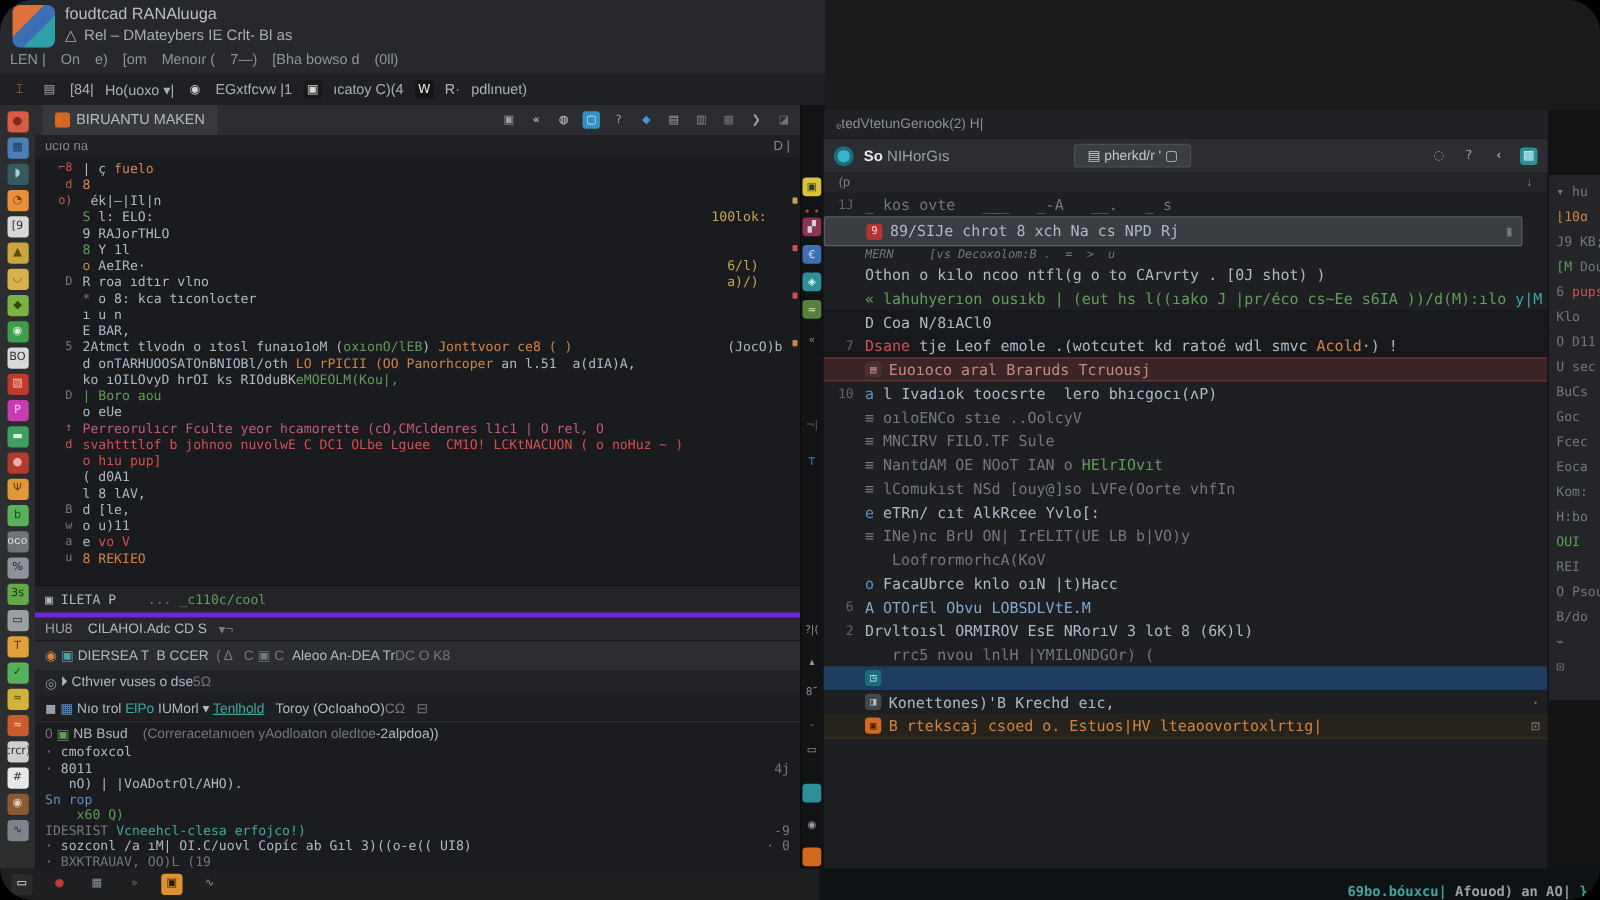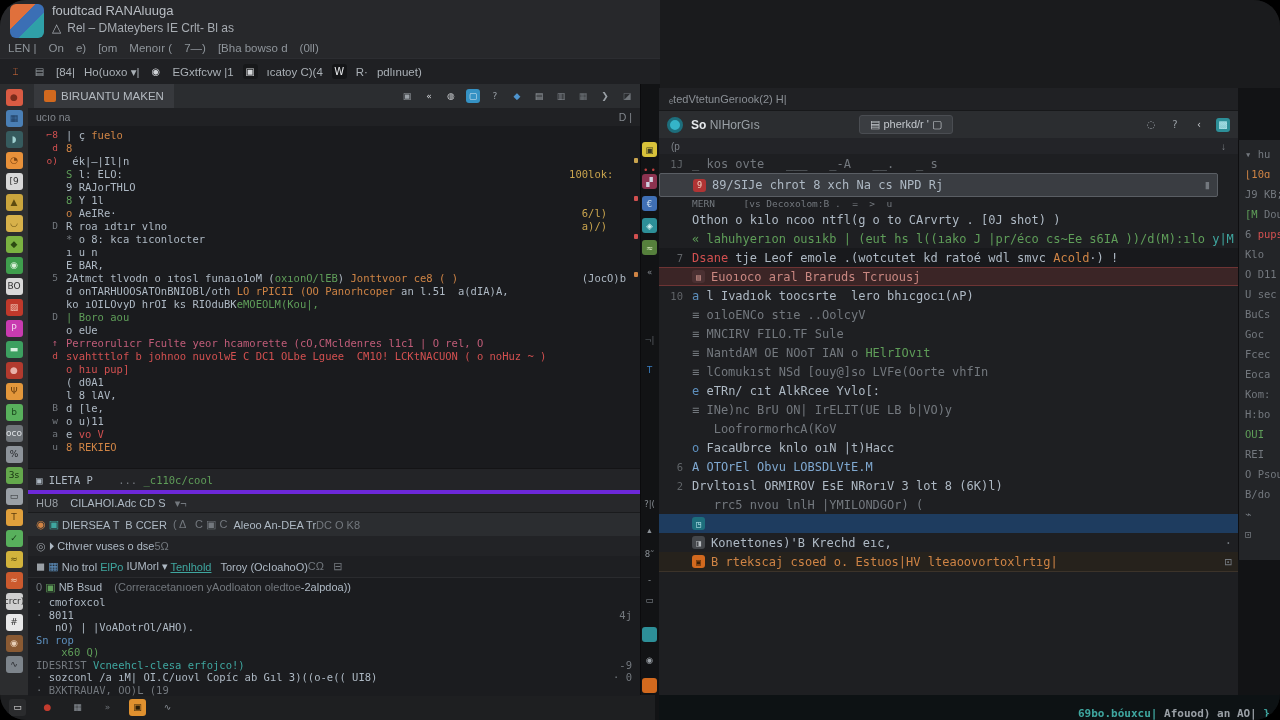--- a/index.html
+++ b/index.html
@@ -89,21 +89,21 @@
   #rw-breadcrumb{height:16px;background:#232428;display:flex;align-items:center;font-size:10px;color:#7d8288;
                  padding:0 12px;}
   #rw-code{font-family:"DejaVu Sans Mono",monospace;font-size:12px;}
   #rw-code .line{height:19px;padding-right:6px;}
   #rw-code .gut{width:24px;padding-right:9px;font-size:10.5px;color:#606468;}
   #rw-code .row-dark{background:#18191c;}
   #rw-code .row-bp{background:#3b2526;border-top:1px solid #6e3434;border-bottom:1px solid #6e3434;height:17px;}
   #rw-code .row-sel{background:#1e3c5f;}
   #rw-code .row-orange{background:#26221c;border-bottom:1px solid #3c332a;}
   #rw-code .popup{background:#3a3d42;border:1px solid #5a5e64;height:22px;margin-right:20px;border-radius:2px;}
-  #rw-code .mini{height:13px;font-size:9.5px;}
+  #rw-code .mini{height:13px;font-size:9.5px;font-style:italic;}
   #rw-code .ric{display:inline-flex;width:13px;height:13px;border-radius:3px;margin-right:6px;
                 align-items:center;justify-content:center;font-size:8.5px;flex:0 0 auto;}
   #rw-empty{flex:1;}
   
   #right-edge{position:absolute;left:1238px;top:140px;width:42px;height:420px;background:#232528;
               border-left:1px solid #0e0e10;font-family:"DejaVu Sans Mono",monospace;font-size:10.5px;
               padding:4px 0 0 6px;box-sizing:border-box;}
   #right-edge .line{height:20px;}
   
   #status-right{position:absolute;left:659px;top:695px;width:621px;height:25px;background:#0d1214;
@@ -158,21 +158,21 @@
       <span class="ic" style="background: rgb(215, 177, 74); color: rgb(106, 83, 20);">◡</span>
       <span class="ic" style="background: rgb(123, 178, 65); color: rgb(44, 74, 18);">◆</span>
       <span class="ic" style="background: rgb(63, 158, 77); color: rgb(216, 240, 216);">◉</span>
       <span class="ic" style="background: rgb(217, 217, 217); color: rgb(51, 51, 51);">BO</span>
       <span class="ic" style="background: rgb(192, 57, 43); color: rgb(240, 192, 176);">▨</span>
       <span class="ic" style="background: rgb(201, 59, 176); color: rgb(243, 214, 238);">P</span>
       <span class="ic" style="background: rgb(61, 160, 96); color: rgb(216, 240, 224);">▬</span>
       <span class="ic" style="background: rgb(178, 58, 46); color: rgb(232, 176, 168);">●</span>
       <span class="ic" style="background: rgb(227, 151, 59); color: rgb(106, 62, 14);">Ψ</span>
       <span class="ic" style="background: rgb(88, 176, 92); color: rgb(28, 74, 30);">b</span>
-      <span class="ic" style="background: rgb(111, 116, 121); color: rgb(223, 226, 229);">oco</span>
+      <span class="ic" style="background: rgb(111, 116, 121); color: rgb(223, 226, 229); font-family: Liberation Mono, monospace;">oco</span>
       <span class="ic" style="background: rgb(141, 147, 154); color: rgb(36, 38, 42);">%</span>
       <span class="ic" style="background: rgb(100, 168, 76); color: rgb(22, 49, 15);">3s</span>
       <span class="ic" style="background: rgb(154, 160, 166); color: rgb(42, 44, 47);">▭</span>
       <span class="ic" style="background: rgb(224, 160, 60); color: rgb(92, 60, 12);">T</span>
       <span class="ic" style="background: rgb(88, 176, 92); color: rgb(20, 58, 22);">✓</span>
       <span class="ic" style="background: rgb(210, 179, 60); color: rgb(86, 71, 8);">≈</span>
       <span class="ic" style="background: rgb(204, 90, 46); color: rgb(240, 208, 184);">≈</span>
       <span class="ic" style="background: rgb(207, 207, 207); color: rgb(51, 51, 51);">crcr)</span>
       <span class="ic" style="background: rgb(232, 232, 232); color: rgb(51, 51, 51);">#</span>
       <span class="ic" style="background: rgb(138, 90, 51); color: rgb(232, 208, 184);">◉</span>
@@ -320,20 +320,21 @@
       <span>(p</span>
       <span class="sp"></span>
       <span>↓</span>
     </div>
     <div id="rw-code">
         <div class="line"><span class="gut d">1J</span><span class="seg d">_ kos ovte   ___   _-A   __.   _ s</span><span class="sp"></span></div>
         <div class="line popup"><span class="gut d"></span><span class="ric" style="background: rgb(176, 52, 52); color: rgb(240, 208, 192);">9</span><span class="seg w">89/SIJe chrot 8 xch Na cs NPD Rj</span><span class="sp"></span><span class="seg d">▮</span></div>
         <div class="line mini"><span class="gut d"></span><span class="seg d">MERN     [vs Decoxolom:B .  =  &gt;  u</span><span class="sp"></span></div>
         <div class="line"><span class="gut d"></span><span class="seg w">Othon o kılo ncoo ntfl(g o to CArvrty . [0J shot) )</span><span class="sp"></span></div>
         <div class="line"><span class="gut d"></span><span class="seg g">« lahuhyerıon ousıkb | (eut hs l((ıako J |pr/éco cs~Ee s6IA ))/d(M):ılo </span><span class="seg t">y|M</span><span class="sp"></span></div>
+        <div class="line row-dark"><span class="gut d"></span><span class="seg w">D Coa N/8ıACl0</span><span class="sp"></span></div>
         <div class="line row-dark"><span class="gut d">7</span><span class="seg r">Dsane</span><span class="seg w"> tje Leof emole .(wotcutet kd ratoé wdl smvc </span><span class="seg o">Acold</span><span class="seg w">·) !</span><span class="sp"></span></div>
         <div class="line row-bp"><span class="gut d"></span><span class="ric" style="background: rgb(74, 48, 50); color: rgb(201, 144, 138);">▤</span><span class="seg br">Euoıoco aral Braruds Tcruousj</span><span class="sp"></span></div>
         <div class="line"><span class="gut d">10</span><span class="seg b">a</span><span class="seg w"> l Ivadıok toocsrte  lero bhıcgocı(ʌP)</span><span class="sp"></span></div>
         <div class="line"><span class="gut d"></span><span class="seg d">≡ oıloENCo stıe ..OolcyV</span><span class="sp"></span></div>
         <div class="line"><span class="gut d"></span><span class="seg d">≡ MNCIRV FILO.TF Sule</span><span class="sp"></span></div>
         <div class="line"><span class="gut d"></span><span class="seg d">≡ NantdAM OE NOoT IAN o </span><span class="seg g">HElrIOvıt</span><span class="sp"></span></div>
         <div class="line"><span class="gut d"></span><span class="seg d">≡ lComukıst NSd [ouy@]so LVFe(Oorte vhfIn</span><span class="sp"></span></div>
         <div class="line"><span class="gut d"></span><span class="seg b">e</span><span class="seg w"> eTRn/ cıt AlkRcee Yvlo[:</span><span class="sp"></span></div>
         <div class="line"><span class="gut d"></span><span class="seg d">≡ INe)nc BrU ON| IrELIT(UE LB b|VO)y</span><span class="sp"></span></div>
         <div class="line"><span class="gut d"></span><span class="seg d">   LoofrormorhcA(KoV</span><span class="sp"></span></div>

